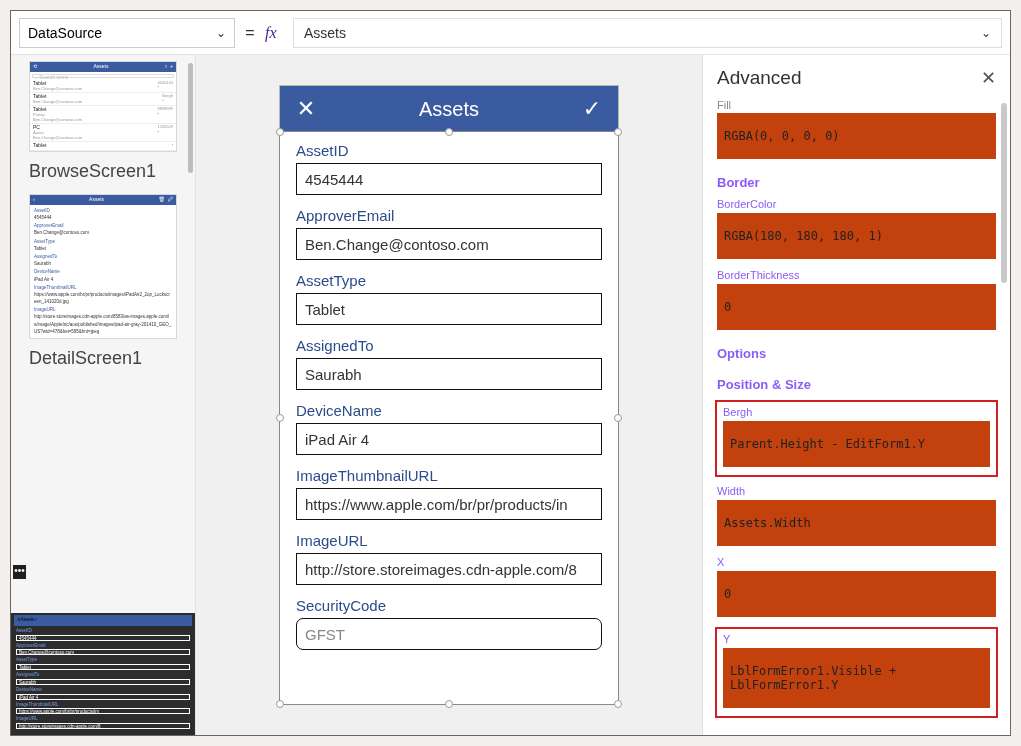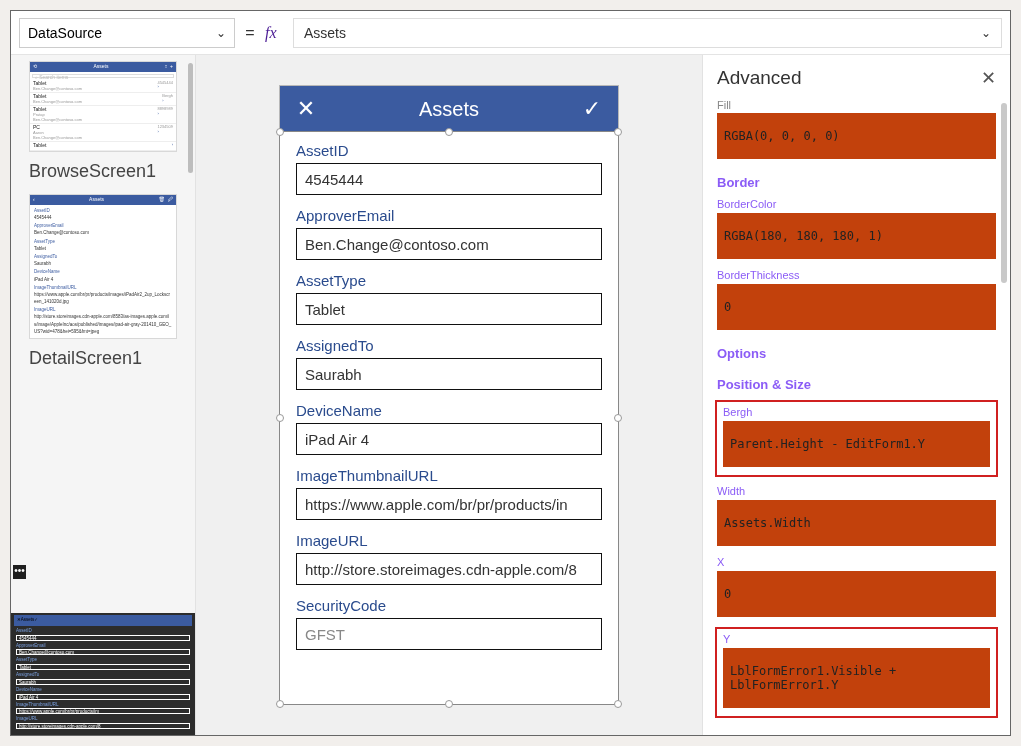--- a/index.html
+++ b/index.html
@@ -183,21 +183,21 @@
     border: 1.5px solid #111;
     height: 32px;
     padding: 0 8px;
     font-size: 15px;
     color: #333;
     display: flex;
     align-items: center;
     white-space: nowrap;
     overflow: hidden;
   }
-  .field-input.cut { color:#888; }
+  .field-input.cut { color:#888;border-radius:7px; }
   
   .adv-panel {
     width: 308px;
     border-left: 1px solid #e2e2e2;
     background: #fff;
     display: flex;
     flex-direction: column;
     position: relative;
   }
   .adv-header {

